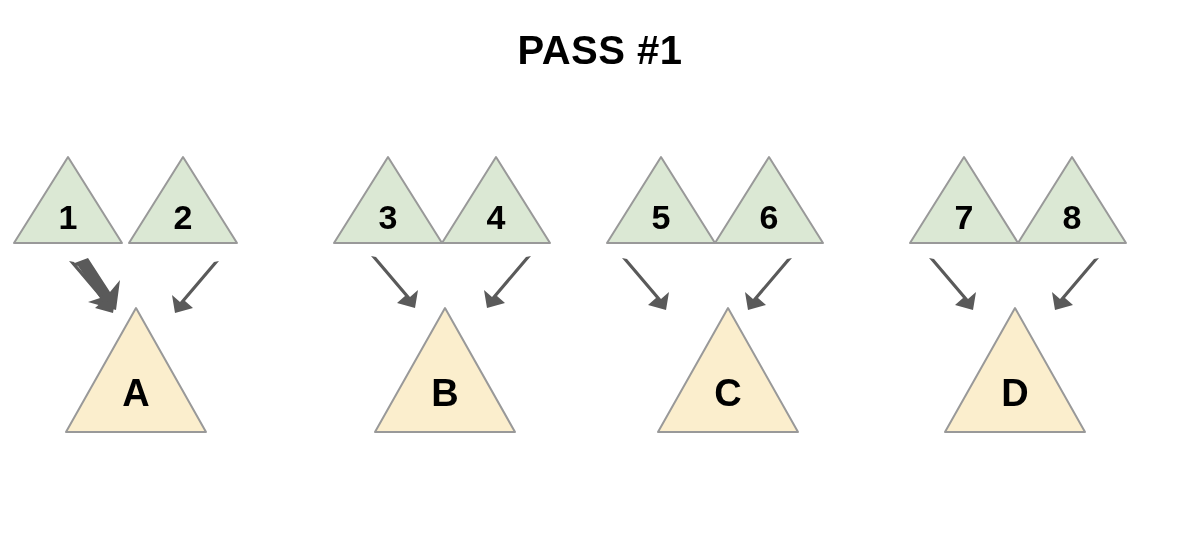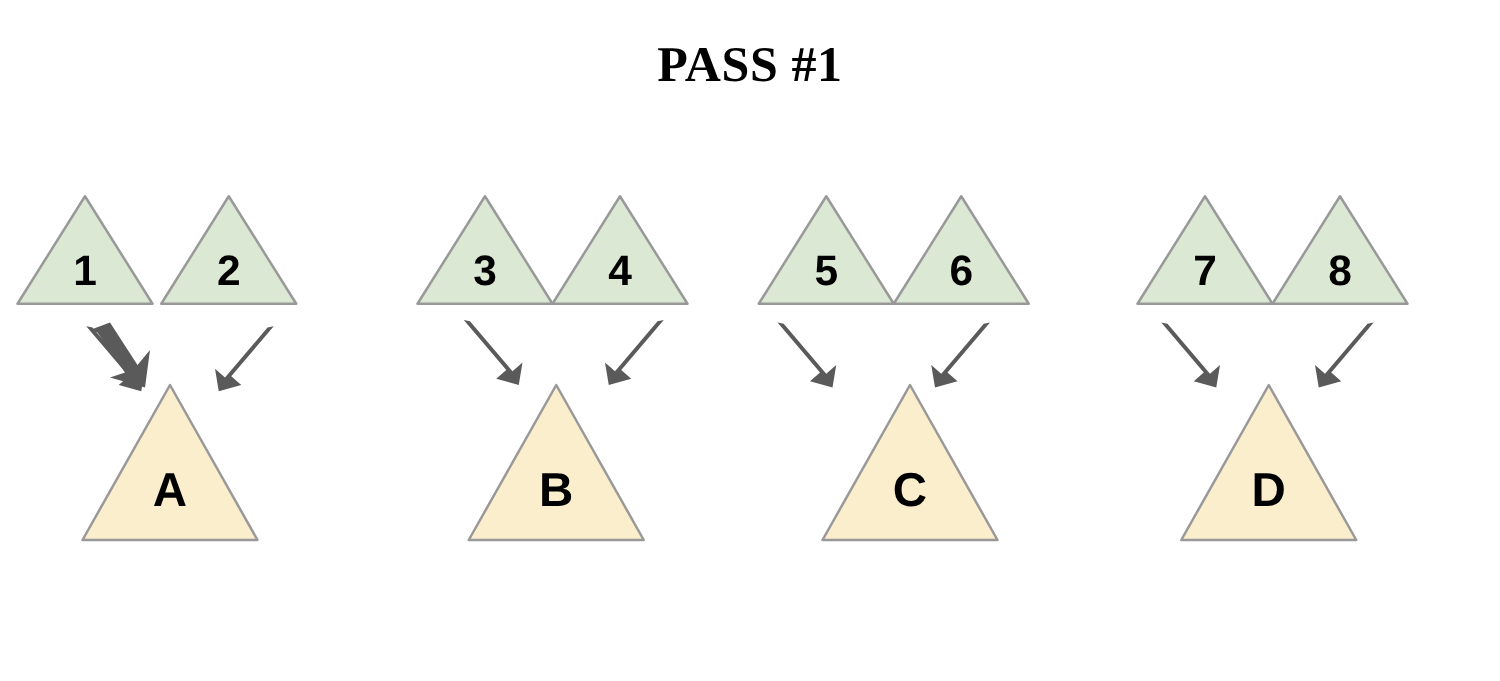--- a/index.html
+++ b/index.html
@@ -20,21 +20,21 @@
   #title {
     position: absolute;
     top: 28px;
     left: 0;
     width: 1200px;
     text-align: center;
     font-size: 40px;
     font-weight: bold;
     color: #000000;
     letter-spacing: 0.5px;
-    font-family: Liberation Serif, serif;
+    font-family: Liberation Sans, sans-serif;
   }
   .group {
     position: absolute;
     top: 0;
     height: 545px;
   }
   .tri-svg {
     position: absolute;
     overflow: visible;
   }

